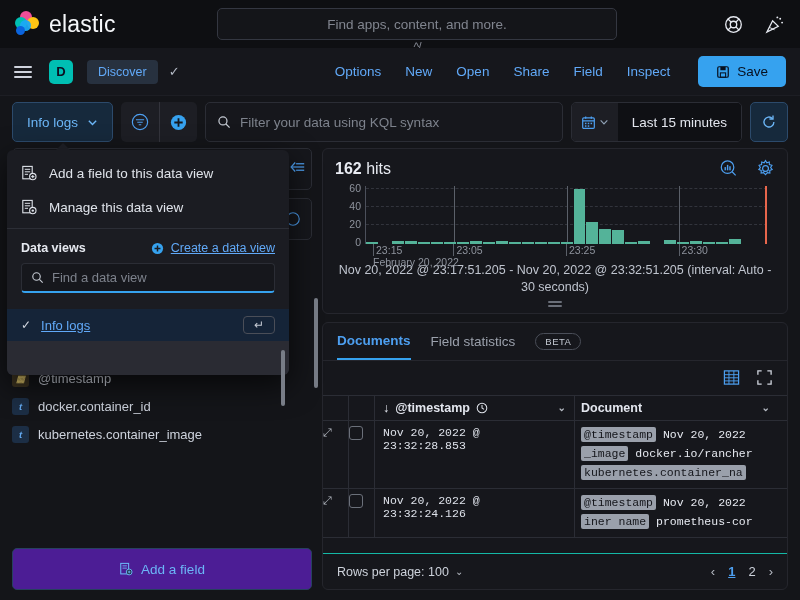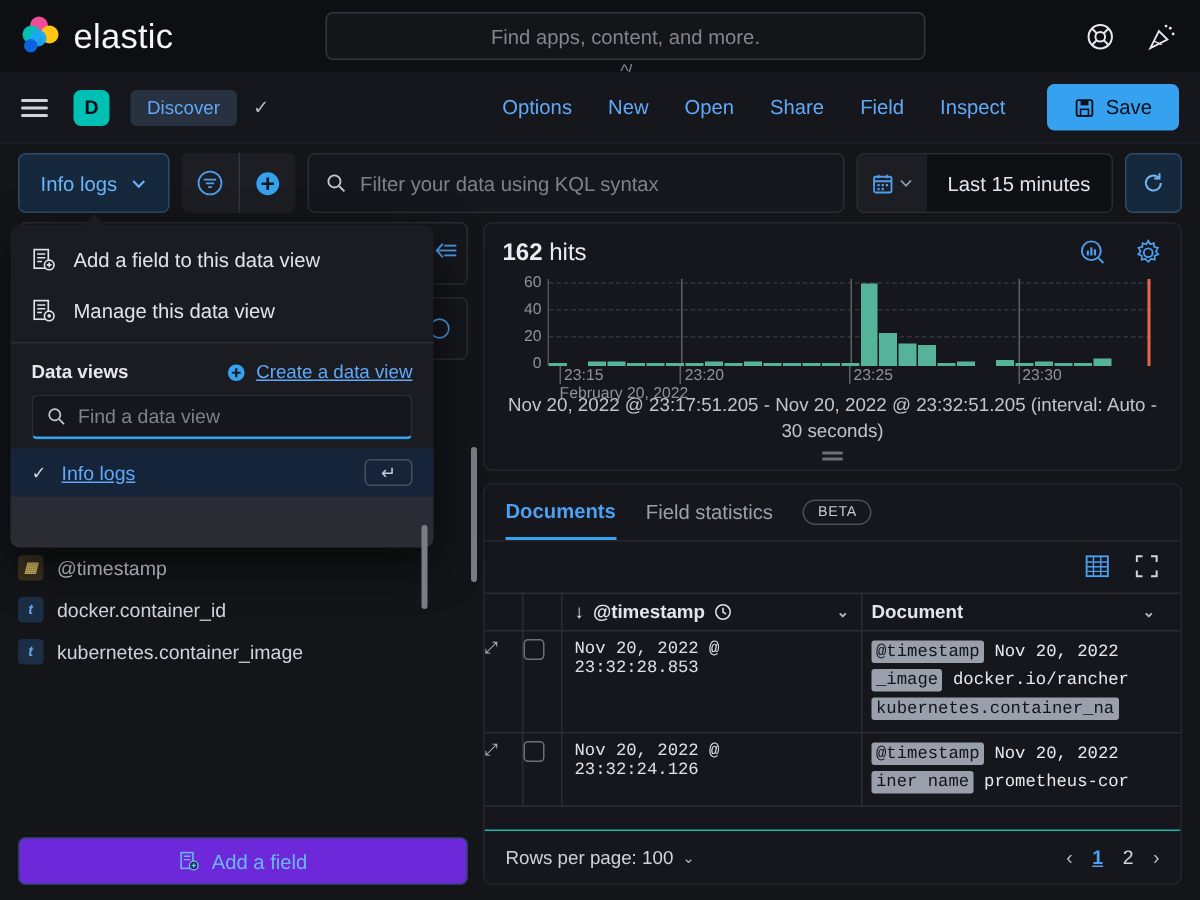--- a/index.html
+++ b/index.html
@@ -109,22 +109,22 @@
   .field-row { display:flex; align-items:center; gap: 9px; height: 28px; font-size: 13px; color:#ced3dd; cursor:pointer;}
   .ftype {
     width: 17px; height: 17px; border-radius: 3px; font-size: 9.5px;
     display:flex; align-items:center; justify-content:center; font-style: italic; font-weight:600;
   }
   .ft-t { background:#1c2e45; color:#63a9f0; }
   .ft-num { background:#14342a; color:#4dd2ab; }
   .ft-date { background:#3b3220; color:#d6bd66; }
   .ft-unknown { background:#2a2c33; color:#999ea8; font-style:normal; }
   .addfield-btn {
-    background: #6d28d9; color:#6cb6f7; border:1px solid #27415f; border-radius:5px;
-    height: 32px; display:flex;align-items:center;justify-content:center; gap:8px;
+    background: #4c1d95; color:#6cb6f7; border:1px solid #27415f; border-radius:5px;
+    height: 42px; display:flex;align-items:center;justify-content:center; gap:8px;
     font-size:13.5px; cursor:pointer; margin-top:4px;
   }
   .collapse-icon { position:absolute; right: 6px; top: 12px; color:#4d9ff0; cursor:pointer; z-index:5;}
   .sb-scroll { position:absolute; right: -6px; top: 150px; width: 4px; height: 90px;
                background:#787d87; border-radius:2px; }
 
   
   .main { flex: 1; display: flex; flex-direction: column; gap: 8px; min-width:0; }
   .chart-panel {
     border: 1px solid #25262d; border-radius: 6px; background:#16171c;
@@ -195,21 +195,21 @@
   .pop-arrow { position:absolute; top:-7px; left: 48px; width:0;height:0;
                border-left:8px solid transparent; border-right:8px solid transparent;
                border-bottom: 8px solid #1b1c22; }
   .pop-item { display:flex; align-items:center; gap:12px; padding: 9px 14px;
               font-size: 13.5px; color:#dfe3ea; cursor:pointer; }
   .pop-sep { height:1px; background:#2c2e36; margin: 4px 0; }
   .pop-sub { display:flex; align-items:center; padding: 8px 14px 6px 14px; }
   .pop-sub-title { font-size:12.5px; font-weight:700; color:#e5e8ef; }
   .pop-create { margin-left:auto; display:flex; align-items:center; gap:7px;
                 color:#61a9f8; font-size:12.5px; text-decoration:underline; cursor:pointer; }
-  .pop-search { margin: 2px 14px 6px 14px; height:30px; background:#16171c;
+  .pop-search { margin: 2px 14px 16px 14px; height:30px; background:#16171c;
                 border:1px solid #2b2d35; border-bottom:2px solid #36a2ef; border-radius:4px;
                 display:flex; align-items:center; gap:8px; padding: 0 9px; }
   .pop-search .ph { color:#7d828c; font-size:13px; }
   .pop-option { display:flex; align-items:center; gap:10px; padding: 7px 14px;
                 background:#152438; cursor:pointer; }
   .pop-option .lbl { color:#61a9f8; font-size:13px; text-decoration:underline; }
   .enter-key { margin-left:auto; border:1px solid #4a4e58; border-radius:4px;
                padding: 1px 10px; color:#c5cad3; font-size:12px; }
   .pop-tail { height: 34px; background:#2a2b33; border-radius:0 0 6px 6px; }
   .pop-scroll { position:absolute; right:4px; top:200px; width:4px; height:56px;
@@ -481,21 +481,21 @@
               <div class="bar" title="23:31:00: 2" style="height: 1.93333px;"></div>
               <div class="bar" title="23:31:30: 5" style="height: 4.83333px;"></div>
               <div class="bar" title="23:32:00: 0" style="height: 0px; background: transparent;"></div>
               <div class="bar" title="23:32:30: 0" style="height: 0px; background: transparent;"></div>
             </div>
           <div class="endline"></div>
         </div>
 
         <div class="xaxis">
           <div class="xtick" style="left:2%">23:15</div>
-          <div class="xtick" style="left:22%">23:20</div>
+          <div class="xtick" style="left:22%">23:05</div>
           <div class="xtick" style="left:50%">23:25</div>
           <div class="xtick" style="left:78%">23:30</div>
           <div class="xdate" style="left:2%">February 20, 2022</div>
         </div>
       </div>
 
       <div class="range-text">Nov 20, 2022 @ 23:17:51.205 - Nov 20, 2022 @ 23:32:51.205 (interval: Auto - 30 seconds)</div>
       <div class="resize-bar">
           <i></i>
           <i></i>

